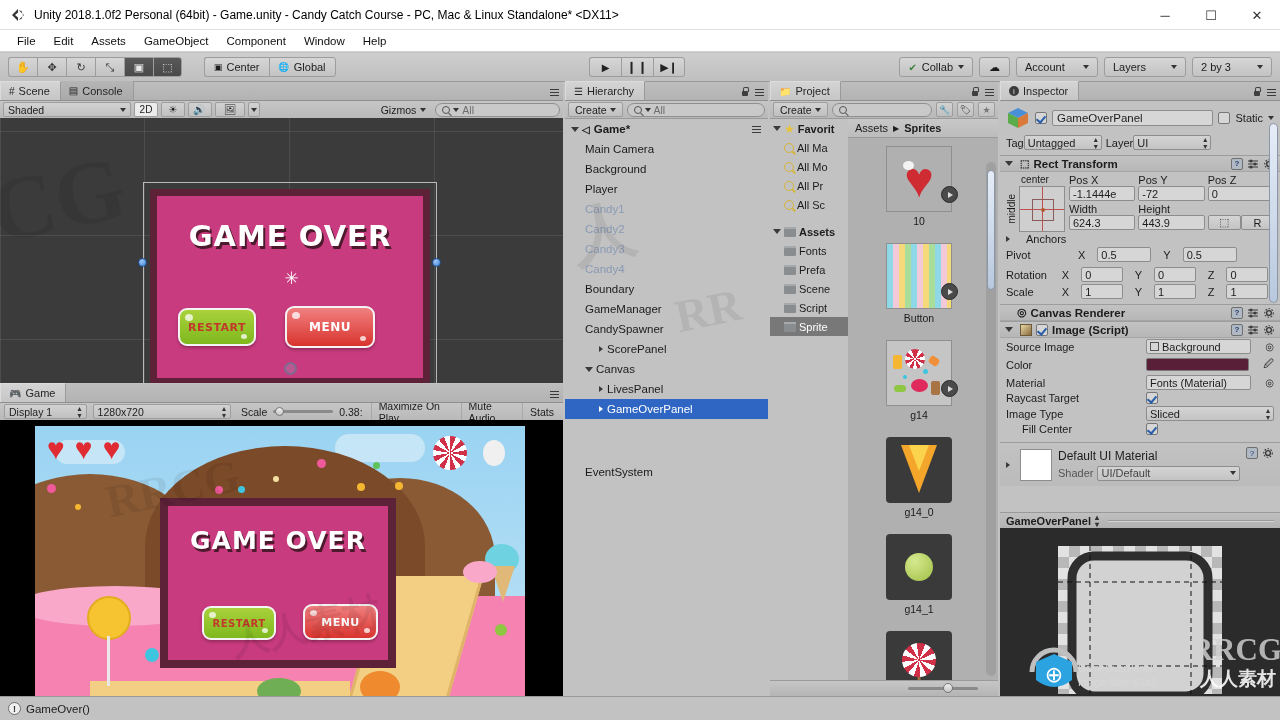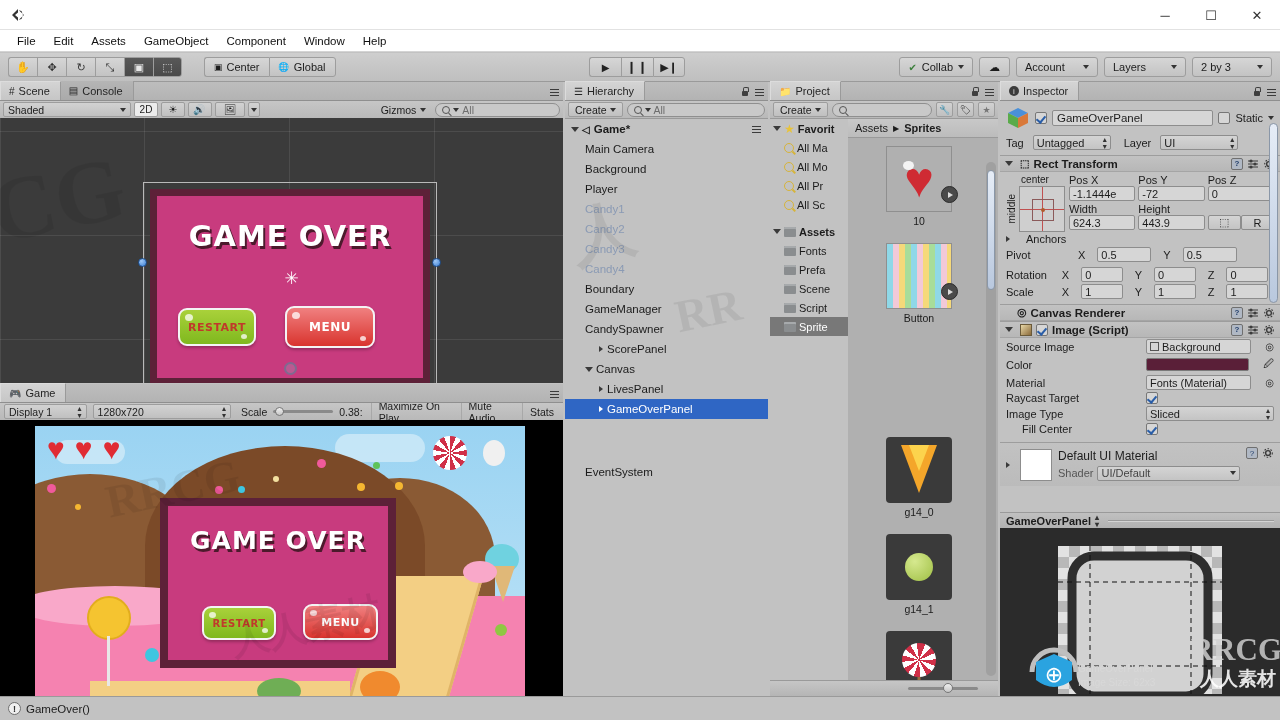--- a/index.html
+++ b/index.html
@@ -231,21 +231,21 @@
   
   #insp-panel { left:1000px; top:82px; width:280px; height:638px; }
   .insp-body { position:absolute; left:0; top:19px; right:0; bottom:0; background:#c2c2c2; overflow:hidden; }
   .insp-head { display:flex; align-items:center; gap:5px; padding:5px 6px 3px 6px; }
   .cube { width:24px;height:24px; position:relative; flex:none; }
   .namefield { flex:1; height:16px; background:#d6d6d6; border:1px solid #8d8d8d; border-radius:2px;
                display:flex; align-items:center; padding:0 4px; font-size:11.5px; }
   .cb { width:12px;height:12px;background:#d6d6d6;border:1px solid #777; border-radius:2px; flex:none; position:relative; }
   .cb.on:after { content:""; position:absolute; left:2px; top:1px; width:4px; height:7px;
                  border:2px solid #2a5ea8; border-top:none; border-left:none; transform:rotate(40deg); }
-  .taglayer { display:flex; align-items:center; gap:9px; padding:2px 6px 5px 6px; font-size:11px; }
+  .taglayer { display:flex; align-items:center; gap:0; padding:2px 6px 5px 6px; font-size:11px; }
   .dd { height:15px; background:linear-gradient(#d4d4d4,#c4c4c4); border:1px solid #8d8d8d;
         border-radius:2px; display:flex; align-items:center; justify-content:space-between;
         padding:0 3px; font-size:11px; }
   .updown { font-size:8px; line-height:7px; color:#333; display:flex; flex-direction:column; }
   .comp-head { height:17px; background:linear-gradient(#c2c2c2,#b7b7b7); border-top:1px solid #9d9d9d;
                border-bottom:1px solid #a5a5a5; display:flex; align-items:center; gap:4px; padding:0 5px;
                font-size:11.5px; font-weight:bold; }
   .comp-icons { margin-left:auto; display:flex; gap:4px; align-items:center; }
   .ico-sq { width:12px;height:12px;border:1px solid #6f6f6f;border-radius:2px;background:#b0b8c4;
             font-size:8px; display:flex;align-items:center;justify-content:center;color:#24406d; }
@@ -288,20 +288,21 @@
 <body>
 
 <div class="app">
 
   <div class="titlebar">
     <span class="unity-logo">
       <svg width="16" height="16" viewBox="0 0 16 16">
           <path d="M2 8 L8 2 L8 5.5 L5 8 L8 10.5 L8 14 Z M14 8 L8.8 3.2 L11.5 4 L13 8 L11.5 12 L8.8 12.8 Z" fill="#333"></path>
         </svg>
     </span>
+    <span class="ttl">Unity 2018.1.0f2 Personal (64bit) - Game.unity - Candy Catch Course - PC, Mac &amp; Linux Standalone* &lt;DX11&gt;</span>
     <div class="win-btns">
       <div class="win-btn">─</div>
       <div class="win-btn">☐</div>
       <div class="win-btn close">✕</div>
     </div>
   </div>
 
   <div class="menubar" id="menubar">
       <div class="mi">File</div>
       <div class="mi">Edit</div>
@@ -763,20 +764,34 @@
 
           <div class="asset" style="left:0; top:105px;">
             <div class="asset-thumb" style="background:
                    repeating-linear-gradient(90deg,#8fd8e8 0 6px,#f2c9d8 6px 12px,#f5d97a 12px 18px,#a8dd9a 18px 24px),
                    repeating-linear-gradient(0deg,rgba(0,0,0,.12) 0 5px,transparent 5px 10px);">
               <div class="playbadge"></div>
             </div>
             <div class="asset-lbl">Button</div>
           </div>
 
+          <div class="asset" style="left:0; top:202px;">
+            <div class="asset-thumb" style="background:#c5c5c5">
+              <div style="position:absolute;left:18px;top:8px;width:20px;height:20px;border-radius:50%;background:repeating-conic-gradient(#d03048 0 24deg,#fff 24deg 48deg);"></div>
+              <div style="position:absolute;left:6px;top:14px;width:9px;height:14px;background:#f5b731;border-radius:2px;"></div>
+              <div style="position:absolute;left:42px;top:16px;width:10px;height:8px;background:#f0903a;border-radius:3px;transform:rotate(35deg)"></div>
+              <div style="position:absolute;left:24px;top:38px;width:17px;height:13px;border-radius:50%;background:#e0295c;"></div>
+              <div style="position:absolute;left:7px;top:44px;width:12px;height:7px;background:#8fc742;border-radius:4px;"></div>
+              <div style="position:absolute;left:44px;top:40px;width:9px;height:14px;background:#a97444;border-radius:2px;"></div>
+              <div style="position:absolute;left:36px;top:28px;width:5px;height:5px;border-radius:50%;background:#3ec6e0"></div>
+              <div style="position:absolute;left:16px;top:34px;width:4px;height:4px;border-radius:50%;background:#3ec6e0"></div>
+              <div class="playbadge"></div>
+            </div>
+            <div class="asset-lbl">g14</div>
+          </div>
 
           <div class="asset" style="left:0; top:299px;">
             <div class="asset-thumb dark">
               <div style="position:absolute;left:50%;top:8px;transform:translateX(-50%);width:0;height:0;
                           border-left:18px solid transparent;border-right:18px solid transparent;
                           border-top:48px solid #f4a62a;"></div>
               <div style="position:absolute;left:50%;top:8px;transform:translateX(-50%);width:0;height:0;
                           border-left:10px solid transparent;border-right:10px solid transparent;
                           border-top:26px solid #fcd34d;"></div>
             </div>

